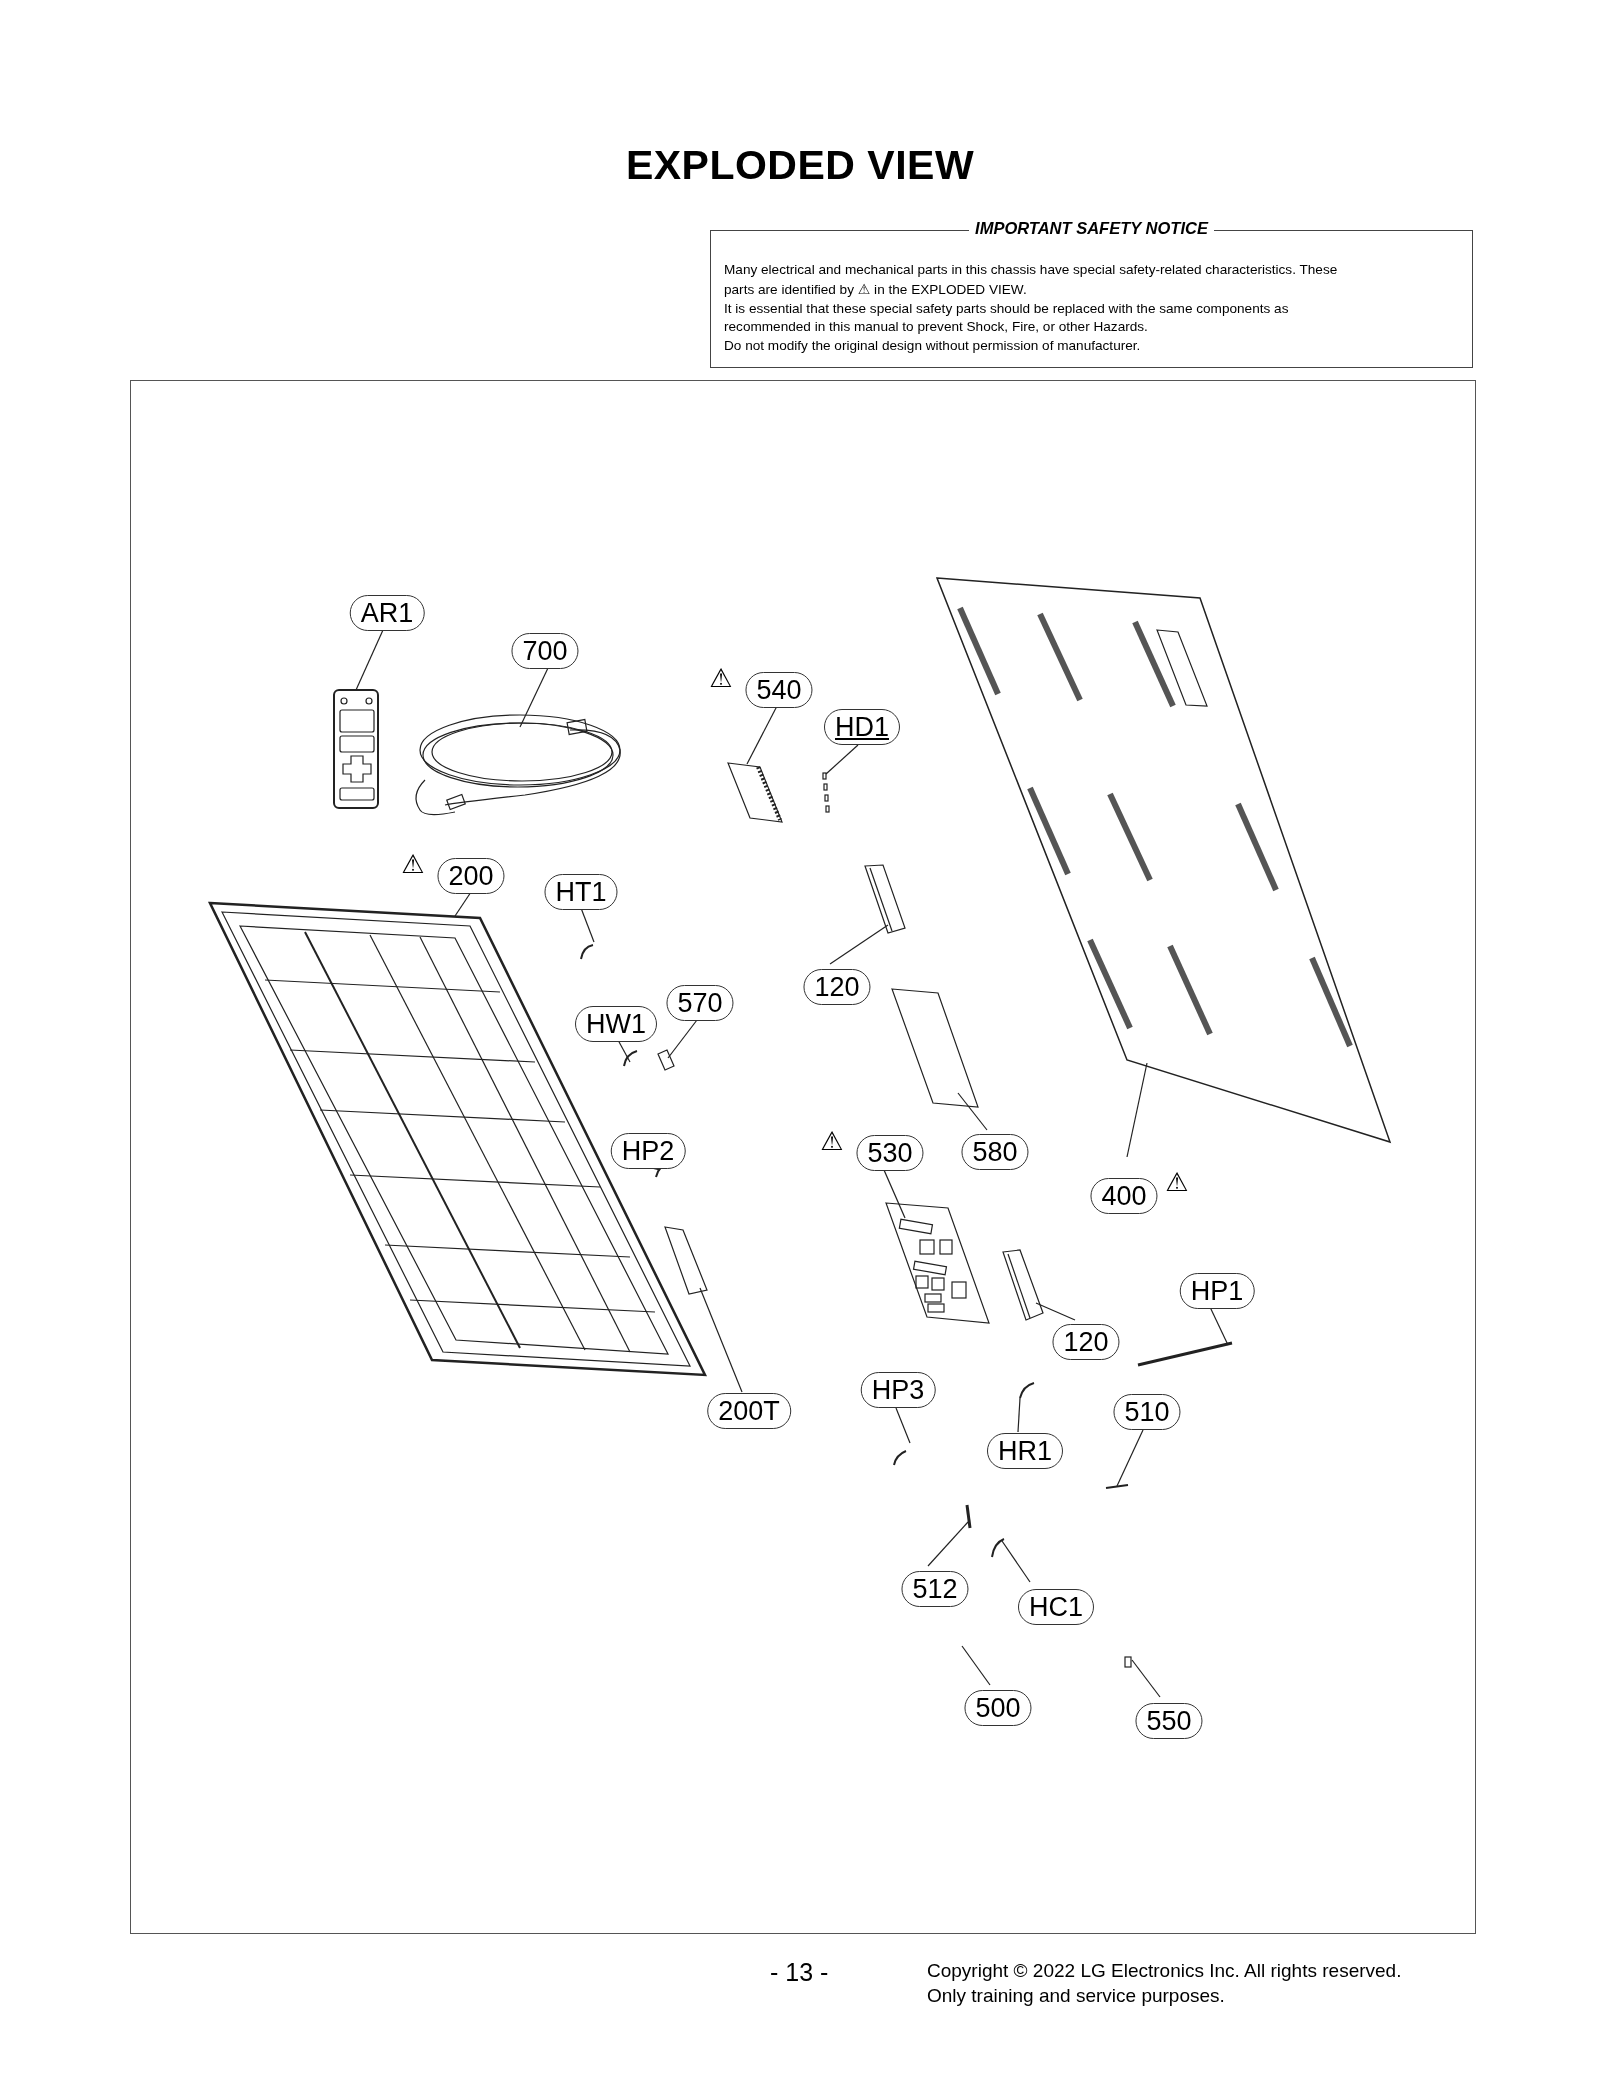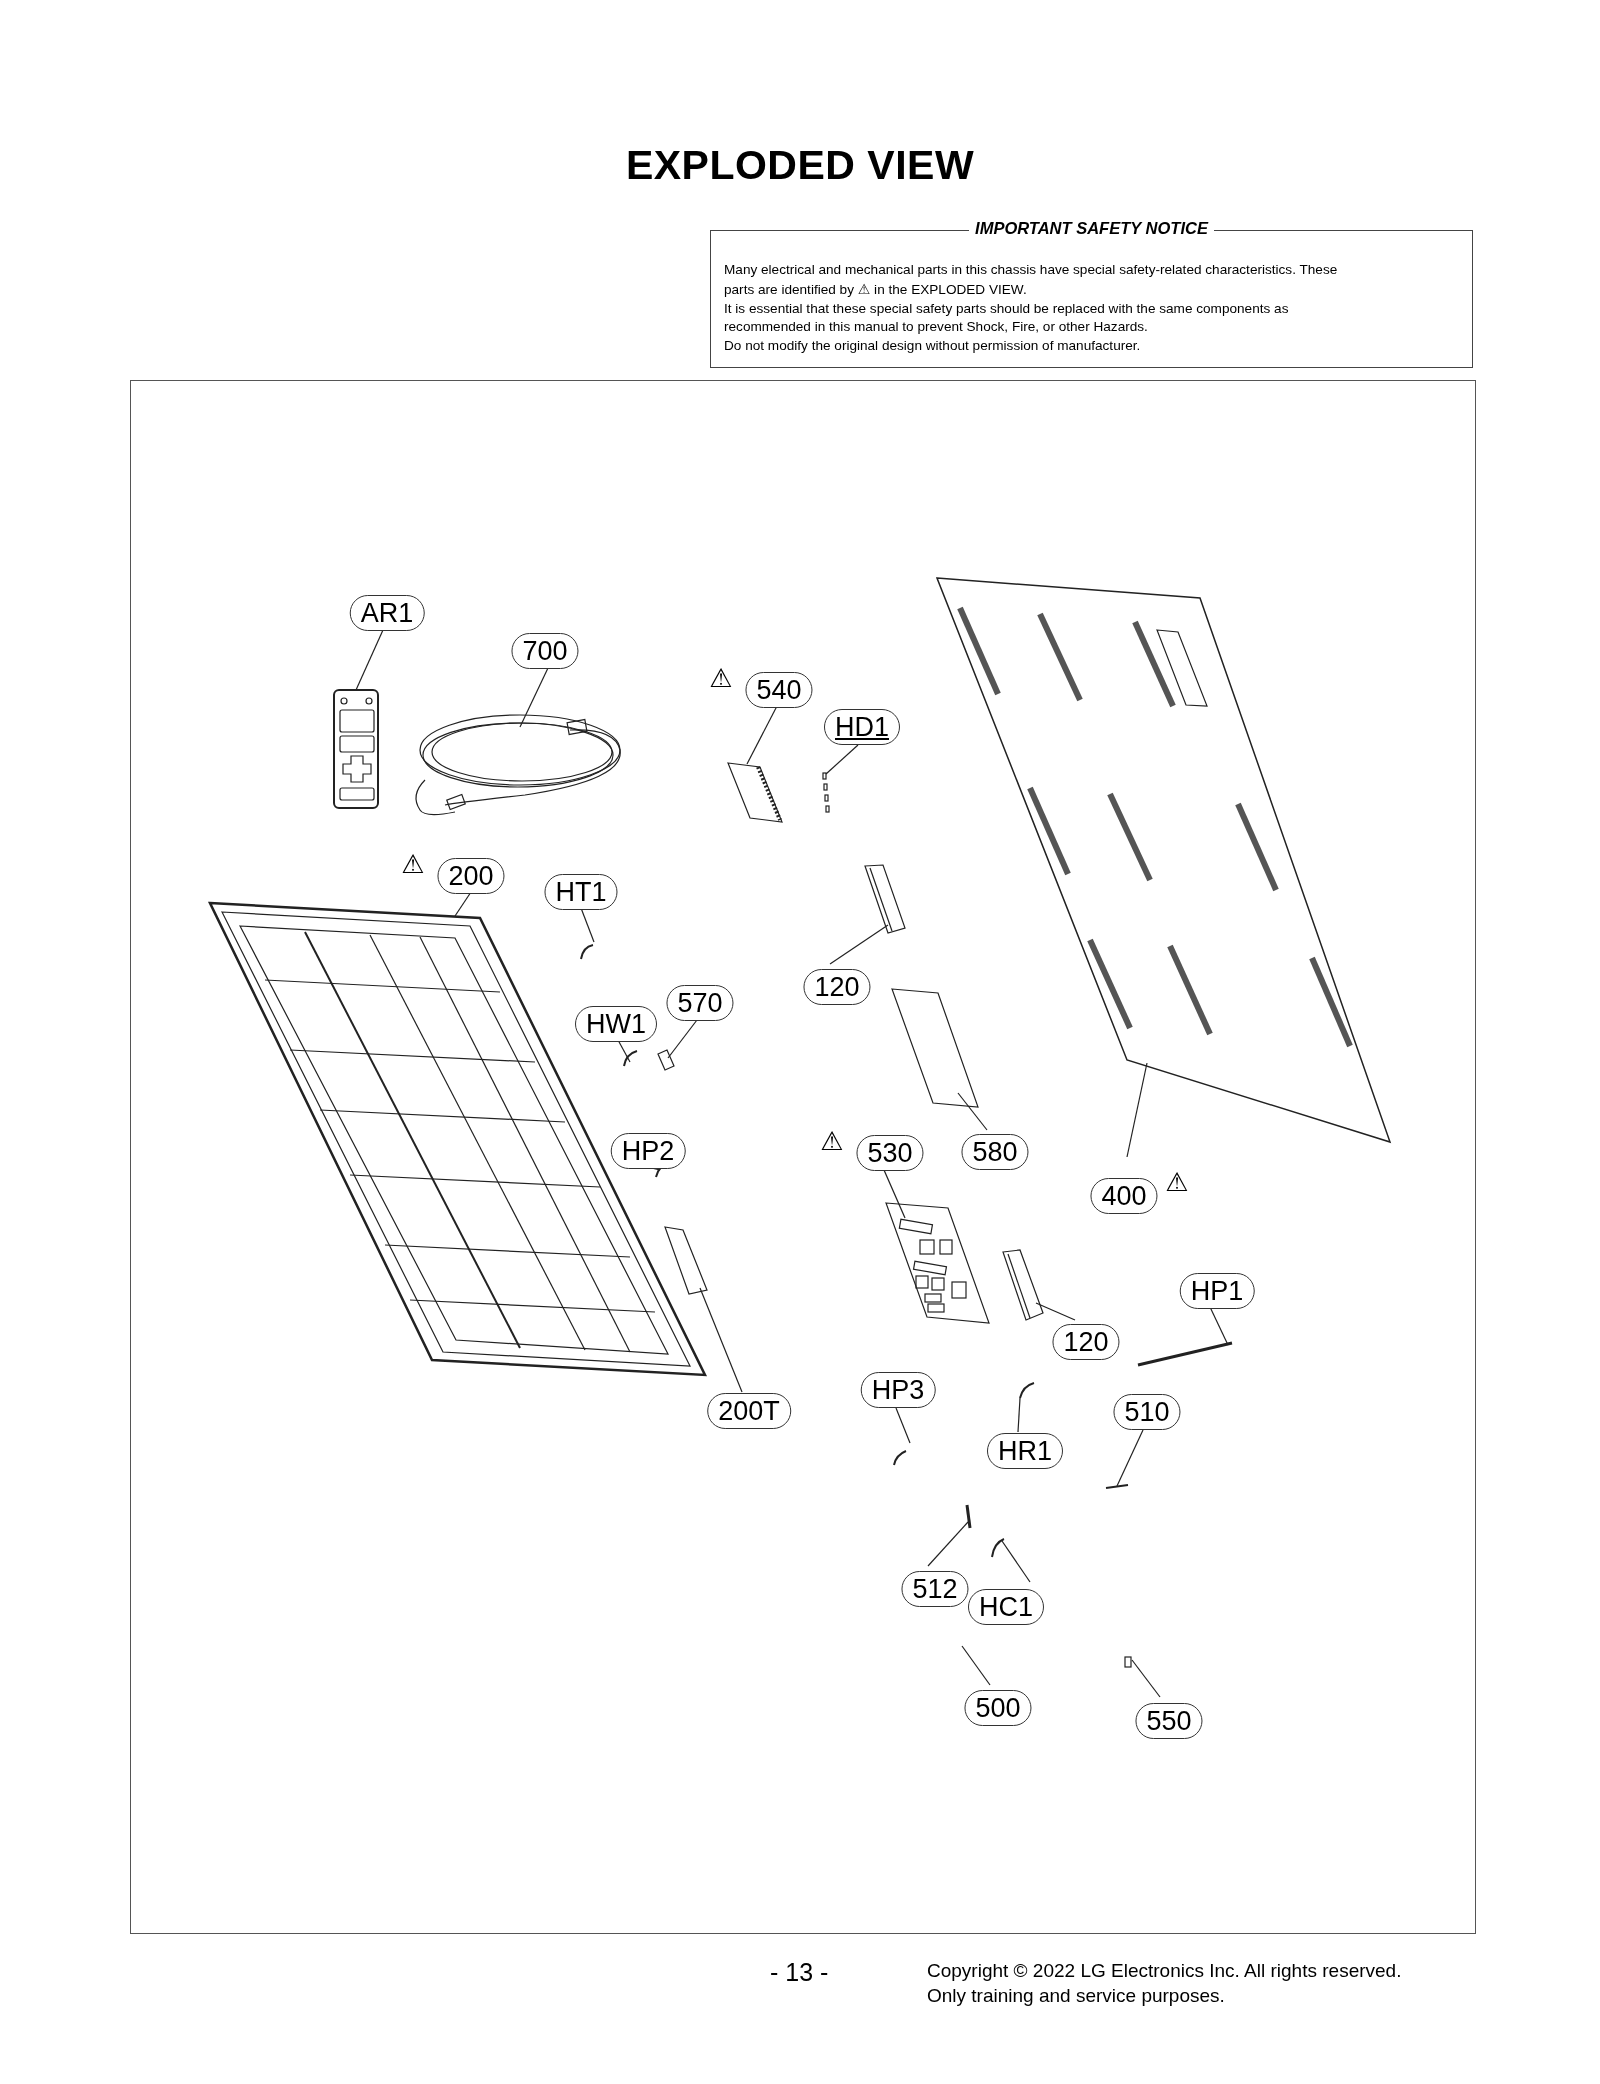--- a/index.html
+++ b/index.html
@@ -221,21 +221,21 @@
     <div class="callout" style="left: 1124px; top: 1172px; margin-top: 24px;">400</div>
     <div class="warn" style="left: 1177px; top: 1182px;">⚠</div>
     <div class="callout" style="left: 648px; top: 1151px;">HP2</div>
     <div class="callout" style="left: 1217px; top: 1291px;">HP1</div>
     <div class="callout" style="left: 1086px; top: 1342px;">120</div>
     <div class="callout" style="left: 749px; top: 1411px;">200T</div>
     <div class="callout" style="left: 898px; top: 1390px;">HP3</div>
     <div class="callout" style="left: 1025px; top: 1451px;">HR1</div>
     <div class="callout" style="left: 1147px; top: 1412px;">510</div>
     <div class="callout" style="left: 935px; top: 1589px;">512</div>
-    <div class="callout" style="left: 1006px; top: 1607px;">HC1</div>
+    <div class="callout" style="left: 1056px; top: 1607px;">HC1</div>
     <div class="callout" style="left: 998px; top: 1708px;">500</div>
     <div class="callout" style="left: 1169px; top: 1721px;">550</div>
   </div>
 
 <div class="footer-page">- 13 -</div>
 <div class="footer-copy">
   <div>Copyright © 2022 LG Electronics Inc. All rights reserved.</div>
   <div>Only training and service purposes.</div>
 </div>
 

